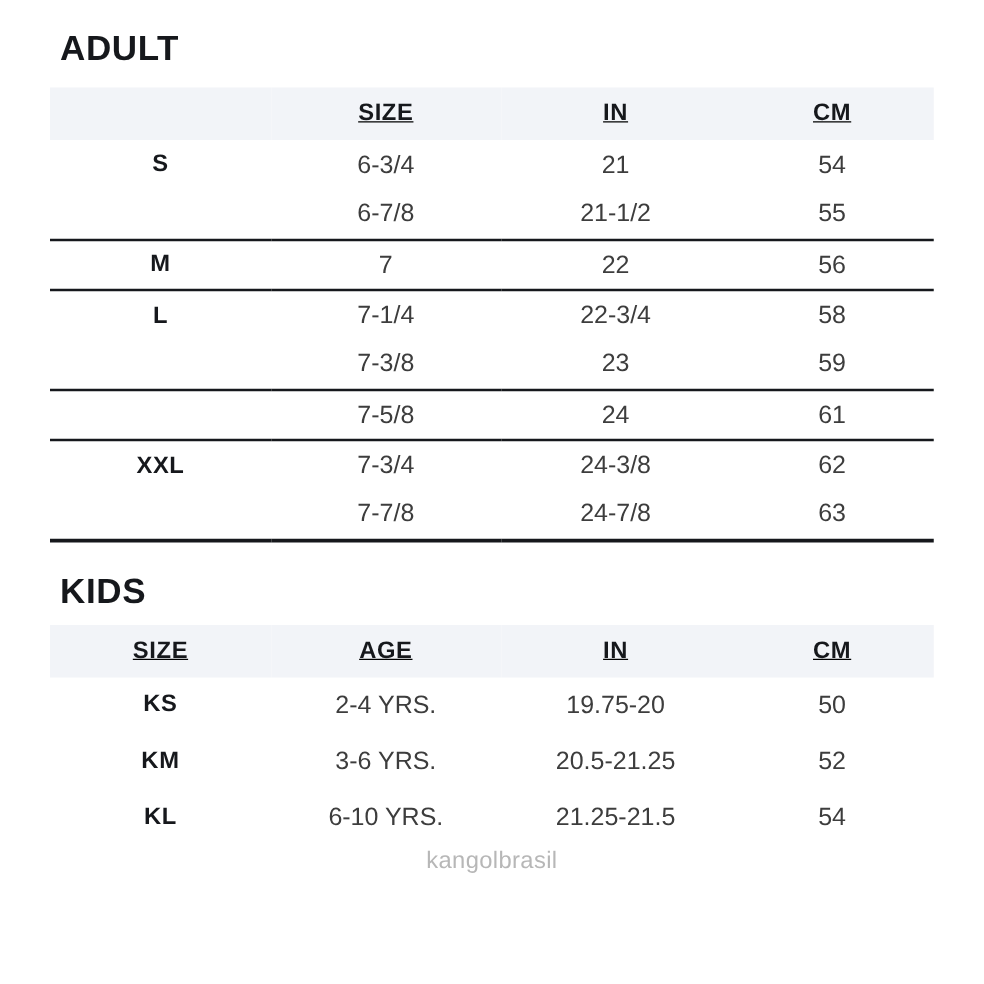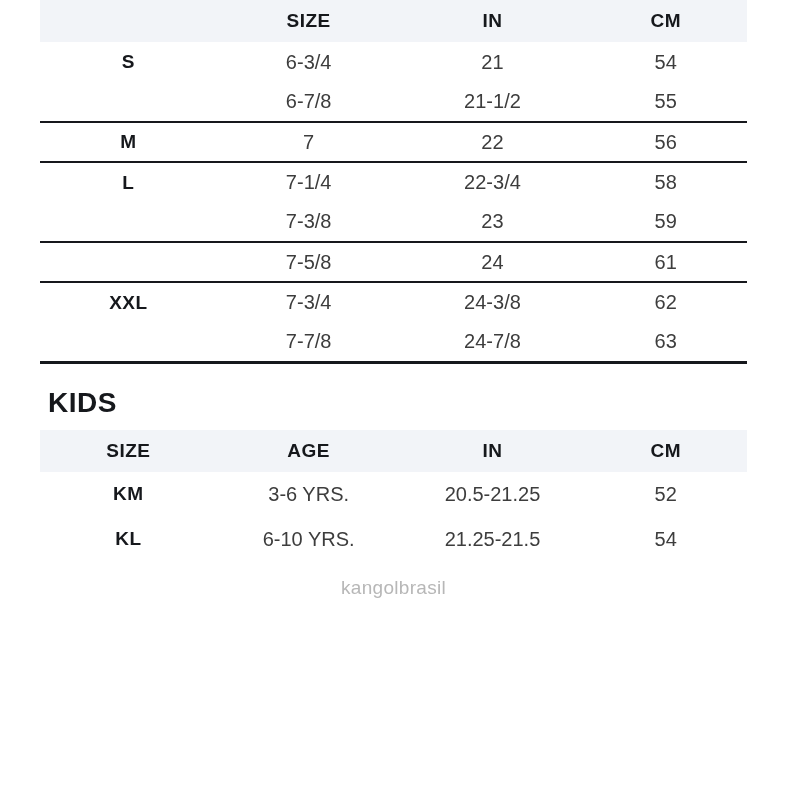--- a/index.html
+++ b/index.html
@@ -33,21 +33,21 @@
   .section-title.kids { margin-bottom: 10px; }
   table {
     width: 100%;
     border-collapse: collapse;
     table-layout: fixed;
   }
   col.c1 { width: 25%; }
   col.c2 { width: 26%; }
   col.c3 { width: 26%; }
   col.c4 { width: 23%; }
-  thead tr { background: var(--header-bg); }
+  thead tr { background: var(--header-bg); text-decoration: underline; }
   thead th {
     height: 42px;
     font-size: 19px;
     font-weight: 800;
     letter-spacing: 0.5px;
     color: var(--ink);
     text-align: center;
     vertical-align: middle;
   }
   tbody th, tbody td {
@@ -65,33 +65,34 @@
     font-size: 20px;
     font-weight: 300;
     color: var(--value);
   }
   
   table.adult tbody + tbody { border-top: 2px solid var(--rule); }
   table.adult { border-bottom: 3px solid var(--rule); }
   
   table.kids tbody th, table.kids tbody td { height: 45px; }
   .watermark {
-    margin-top: 15px;
+    margin-top: 1px;
     text-align: center;
     font-size: 19px;
     font-weight: 400;
     color: var(--watermark);
     letter-spacing: 0.3px;
   }
 </style>
 </head>
 <body>
 
 <div class="page">
 
+  <h1 class="section-title">ADULT</h1>
 
   <table class="adult">
     <colgroup>
         <col class="c1">
         <col class="c2">
         <col class="c3">
         <col class="c4">
       </colgroup>
     <thead>
       <tr>
@@ -173,20 +174,26 @@
     <thead>
       <tr>
         <th>SIZE</th>
         <th>AGE</th>
         <th>IN</th>
         <th>CM</th>
       </tr>
     </thead>
     <tbody>
       <tr>
+        <th>KS</th>
+        <td>2-4 YRS.</td>
+        <td>19.75-20</td>
+        <td>50</td>
+      </tr>
+      <tr>
         <th>KM</th>
         <td>3-6 YRS.</td>
         <td>20.5-21.25</td>
         <td>52</td>
       </tr>
       <tr>
         <th>KL</th>
         <td>6-10 YRS.</td>
         <td>21.25-21.5</td>
         <td>54</td>

